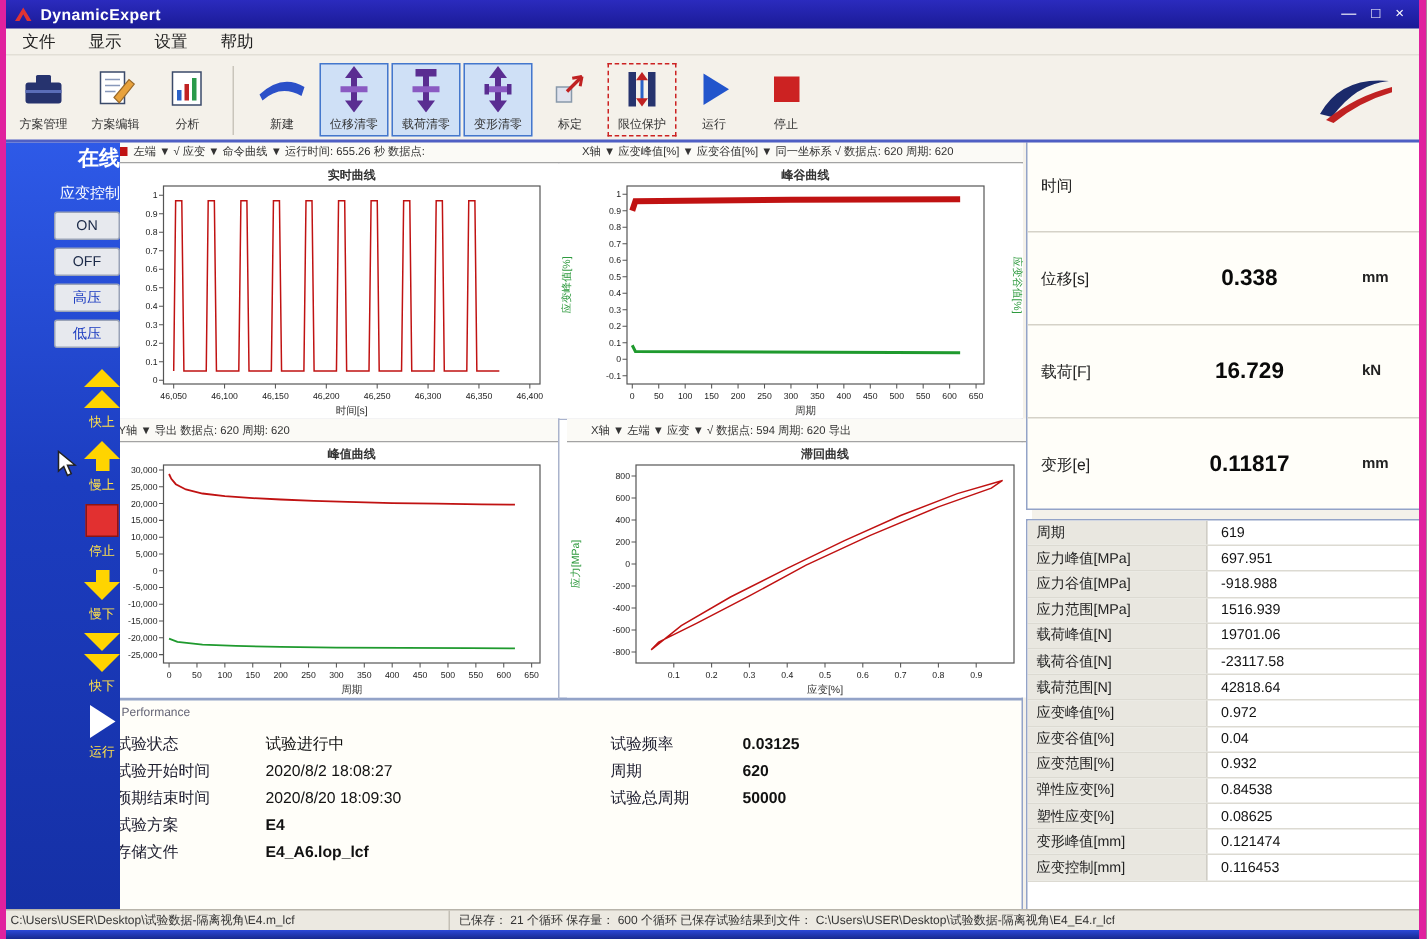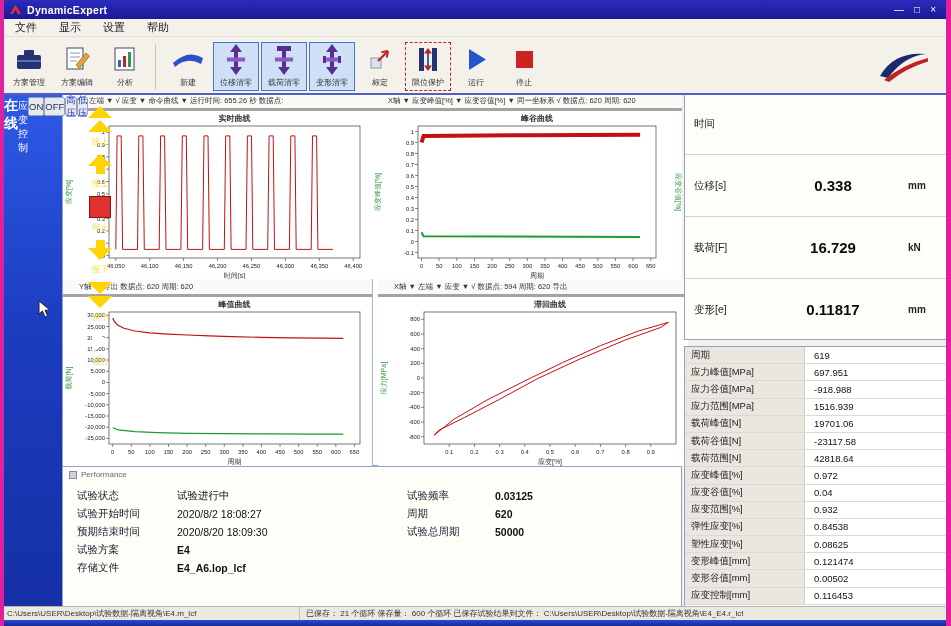--- a/index.html
+++ b/index.html
@@ -25,23 +25,23 @@
            display:flex;align-items:center;padding-top:3px;box-sizing:content-box;z-index:38}
   .tbtn{width:46px;height:49px;display:flex;flex-direction:column;align-items:center;justify-content:flex-start;gap:1px;
         margin-left:2px;border:1px solid transparent;box-sizing:border-box}
   .tbtn .ticon{height:33px;display:flex;align-items:center;justify-content:center}
   .tbtn .tlabel{font-size:8px;color:#333;white-space:nowrap}
   .tbtn.selected{background:#cfe0f6;border:1px solid #4477cc}
   .tbtn.alert{border:1px dashed #cc2222}
   .tsep{width:1px;height:46px;background:#c9c5bb;margin:2px 7px 0 7px}
   .brandlogo{margin-left:auto;margin-right:14px;margin-top:4px}
   
-  .sidebar{position:absolute;left:4px;top:92px;width:58px;bottom:19px;
+  .sidebar{position:absolute;left:4px;top:92px;width:76px;bottom:19px;
            background:linear-gradient(180deg,#2e5ae8 0%,#1c3dc0 45%,#1530a6 100%);
-           display:flex;align-items:flex-start;z-index:10}
+           display:flex;flex-direction:column;align-items:flex-end;z-index:10}
   .sb-mode{color:#fff;font-size:14px;font-weight:bold;margin-top:5px}
   .sb-ctrl{color:#fff;font-size:10px;margin-top:7px}
   .sb-btn{width:42px;height:17px;margin-top:5px;background:#e7e9ee;border:1px solid #9aa3b8;border-radius:2px;
           font-size:9.5px;display:flex;align-items:center;justify-content:center}
   .sb-btn.en{color:#1c2a48}
   .sb-btn.cn{color:#1a3ac0}
   .jog{display:flex;flex-direction:column;align-items:center;margin-top:8px}
   .jog-item{display:flex;flex-direction:column;align-items:center;margin-top:6px}
   .jog-label{font-size:8.5px;color:#ffe04a;margin-top:4px}
   .tri-up{width:0;height:0;border-left:12px solid transparent;border-right:12px solid transparent;border-bottom:12px solid #ffd400}
@@ -50,21 +50,21 @@
   .dbl > div + div{margin-top:2px}
   .sq-stop{width:20px;height:20px;background:#e23030;border:1px solid #8a1515}
   .tri-play{width:0;height:0;border-top:11px solid transparent;border-bottom:11px solid transparent;border-left:17px solid #fff}
   
   .main{position:absolute;left:62px;top:92px;width:620px;height:374px;background:#fff;border:1px solid #93a3c8;
         box-sizing:border-box;z-index:5}
   .cell{position:absolute;width:310px;height:187px;box-sizing:border-box;border-right:1px solid #aab3cc;border-bottom:1px solid #aab3cc}
   .cell.c-tl{left:0;top:0}.cell.c-tr{left:309px;top:0;border-right:none}
   .cell.c-bl{left:0;top:186px;border-bottom:none}.cell.c-br{left:315px;top:186px;border-right:none;border-bottom:none}
   .chead{height:15px;font-size:7.5px;color:#333;display:flex;align-items:center;padding-left:16px;
-         border-bottom:3px solid #a3a3a3;background:#fbfaf6;white-space:nowrap;overflow:hidden}
+         border-bottom:1px solid #a3a3a3;background:#fbfaf6;white-space:nowrap;overflow:hidden}
   .chip{width:6px;height:6px;background:#c01212;display:inline-block;margin-right:4px;flex:0 0 auto}
   .cbody{position:relative;height:170px;background:#fff}
   
   .perf{position:absolute;left:62px;top:466px;width:620px;height:141px;background:#fffef9;border:1px solid #93a3c8;
         box-sizing:border-box;font-size:10.5px;color:#222;z-index:5}
   .perf-head{font-size:8px;color:#667;padding:3px 0 0 6px;display:flex;gap:4px;align-items:center}
   .perf-glyph{width:6px;height:6px;border:1px solid #889;background:#cdd2de}
   .perf-cols{position:absolute;left:14px;top:20px;right:10px;display:flex}
   .perf-left{width:330px}
   .perf-right{width:250px}
@@ -643,24 +643,20 @@
       </div>
       <div class="rrow">
         <div class="rlabel">塑性应变[%]</div>
         <div class="rvalue">0.08625</div>
       </div>
       <div class="rrow">
         <div class="rlabel">变形峰值[mm]</div>
         <div class="rvalue">0.121474</div>
       </div>
       <div class="rrow">
-        <div class="rlabel">变形谷值[mm]</div>
-        <div class="rvalue">0.00502</div>
-      </div>
-      <div class="rrow">
         <div class="rlabel">应变控制[mm]</div>
         <div class="rvalue">0.116453</div>
       </div>
     </div>
 
   <div class="statusbar">
     <div class="sbl">C:\Users\USER\Desktop\试验数据-隔离视角\E4.m_lcf</div>
     <div class="sbr">已保存： 21 个循环   保存量： 600 个循环   已保存试验结果到文件： C:\Users\USER\Desktop\试验数据-隔离视角\E4_E4.r_lcf</div>
   </div>
 

